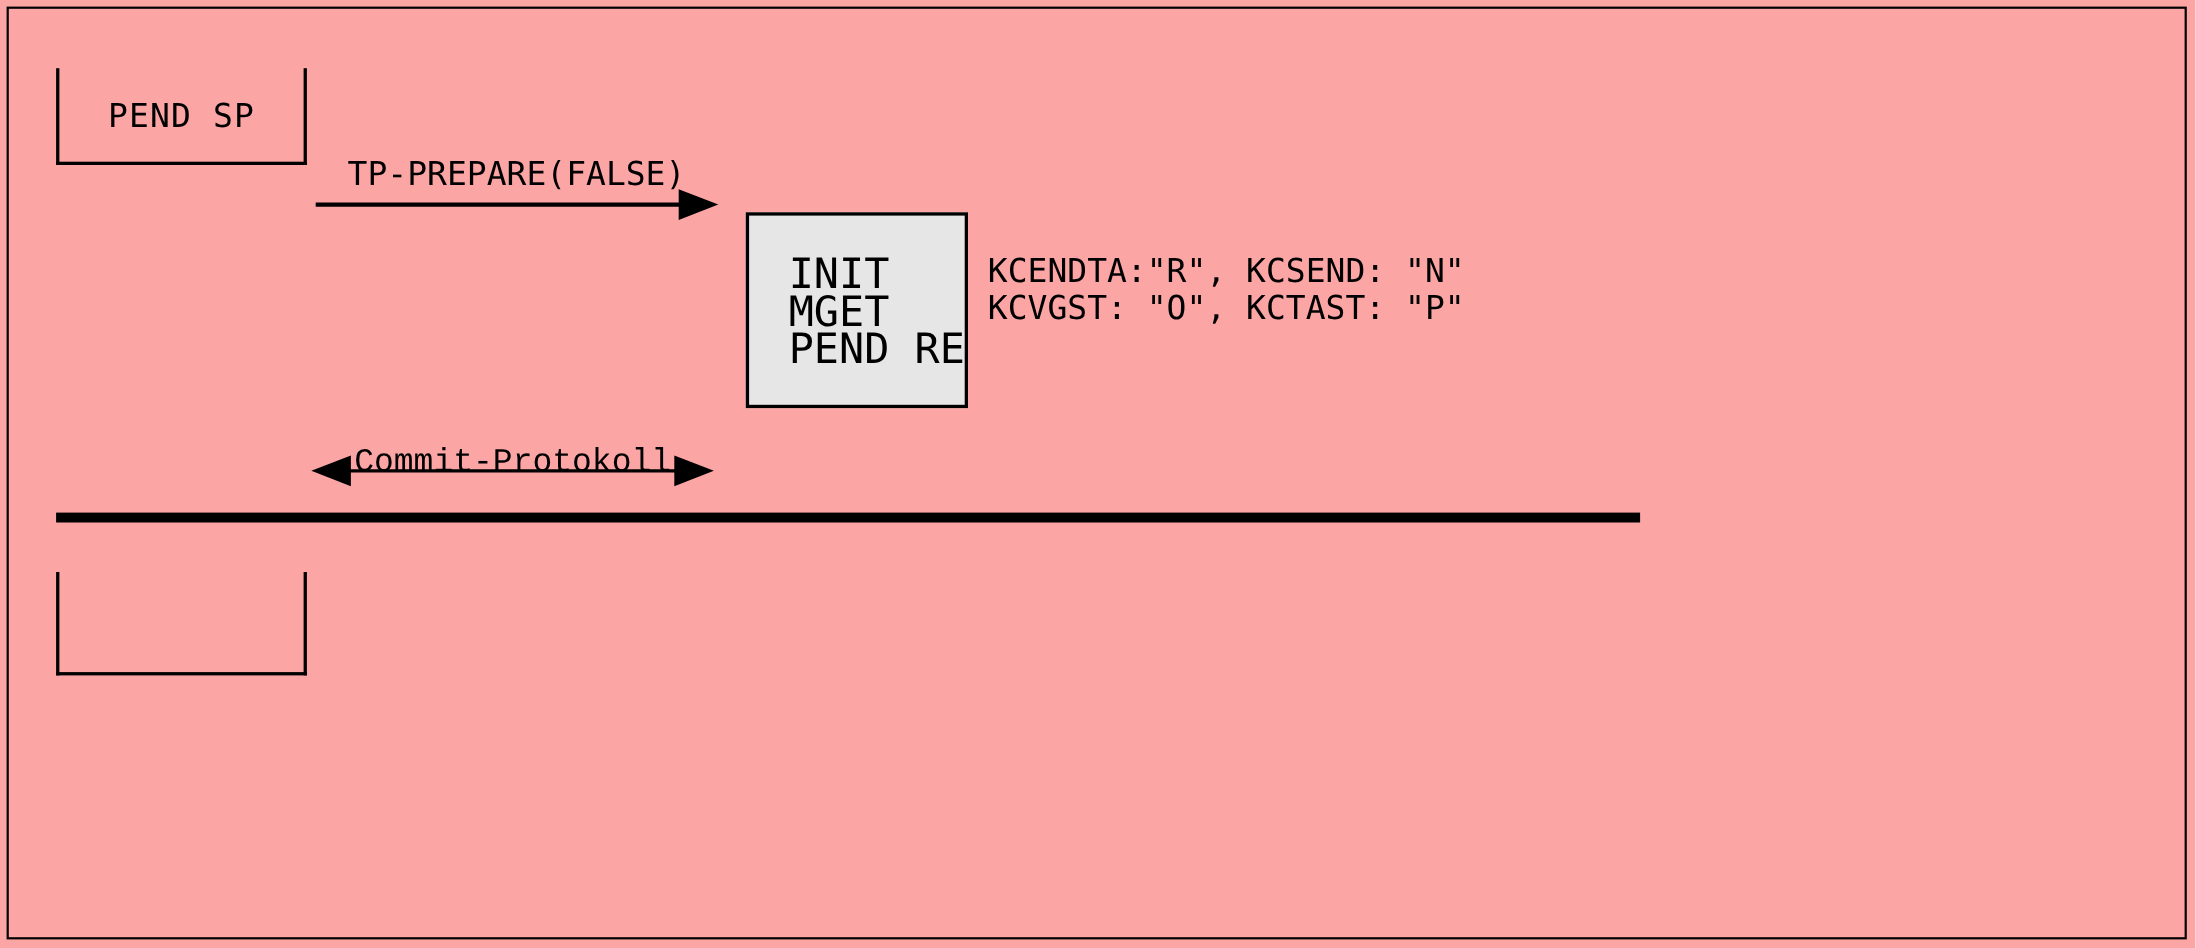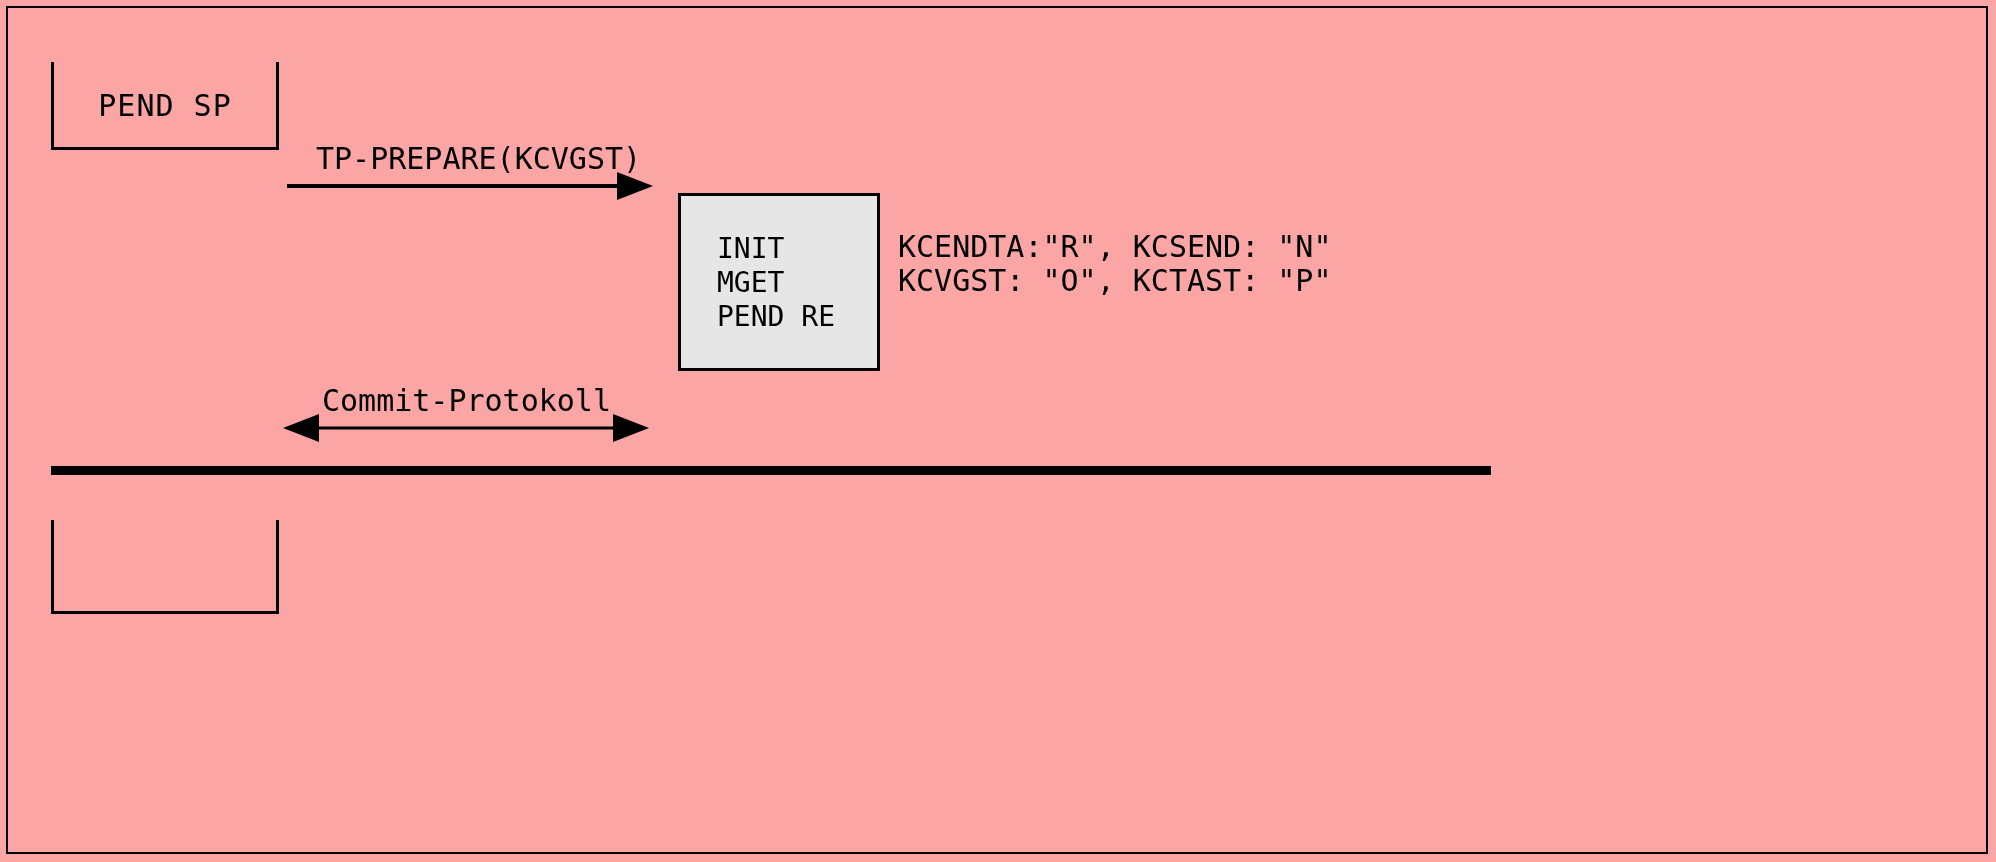--- a/index.html
+++ b/index.html
@@ -77,21 +77,21 @@
     height: 178px;
     background: #e6e6e6;
     border: 3px solid #000000;
     box-sizing: border-box;
   }
   #state-box .state-lines {
     position: absolute;
     left: 36px;
     top: 36px;
     font-family: "DejaVu Sans Mono", monospace;
-    font-size: 28px;
+    font-size: 38px;
     line-height: 34px;
     color: #000000;
     white-space: pre;
   }
 
   
   #attr-text {
     position: absolute;
     left: 898px;
     top: 230px;
@@ -121,21 +121,22 @@
   }
   #tp-prepare-arrow {
     left: 287px;
     top: 170px;
     width: 366px;
     height: 32px;
   }
 
   #commit-label {
     left: 322px;
-    top: 383px;
+    top: 404px;
+    font-family: Liberation Mono, monospace;
   }
   #commit-arrow {
     left: 283px;
     top: 412px;
     width: 366px;
     height: 32px;
   }
 
   
   #thick-rule {
@@ -151,21 +152,21 @@
 <body>
 
 <div id="canvas">
 
   <div id="outer-frame"></div>
 
   <div id="pend-sp-box" class="open-box">
     <div class="box-label">PEND SP</div>
   </div>
 
-  <div id="tp-prepare-label" class="arrow-label">TP-PREPARE(KCVGST)</div>
+  <div id="tp-prepare-label" class="arrow-label">TP-PREPARE(FALSE)</div>
 
   <svg id="tp-prepare-arrow" class="arrow-svg" viewBox="0 0 366 32" width="366" height="32">
     <line x1="0" y1="16" x2="338" y2="16" stroke="#000000" stroke-width="4"></line>
     <polygon points="330,2 366,16 330,30" fill="#000000"></polygon>
   </svg>
 
   <div id="state-box">
     <div class="state-lines">INIT
 MGET
 PEND RE</div>

